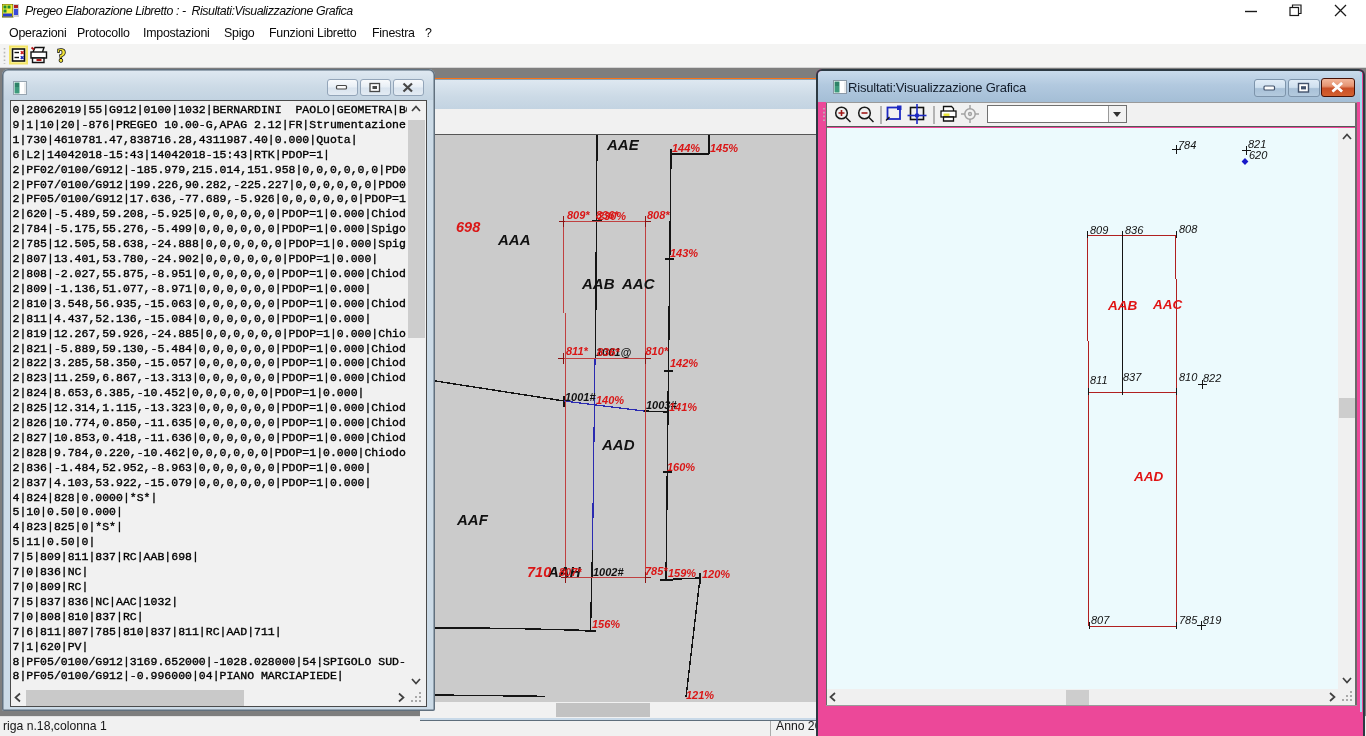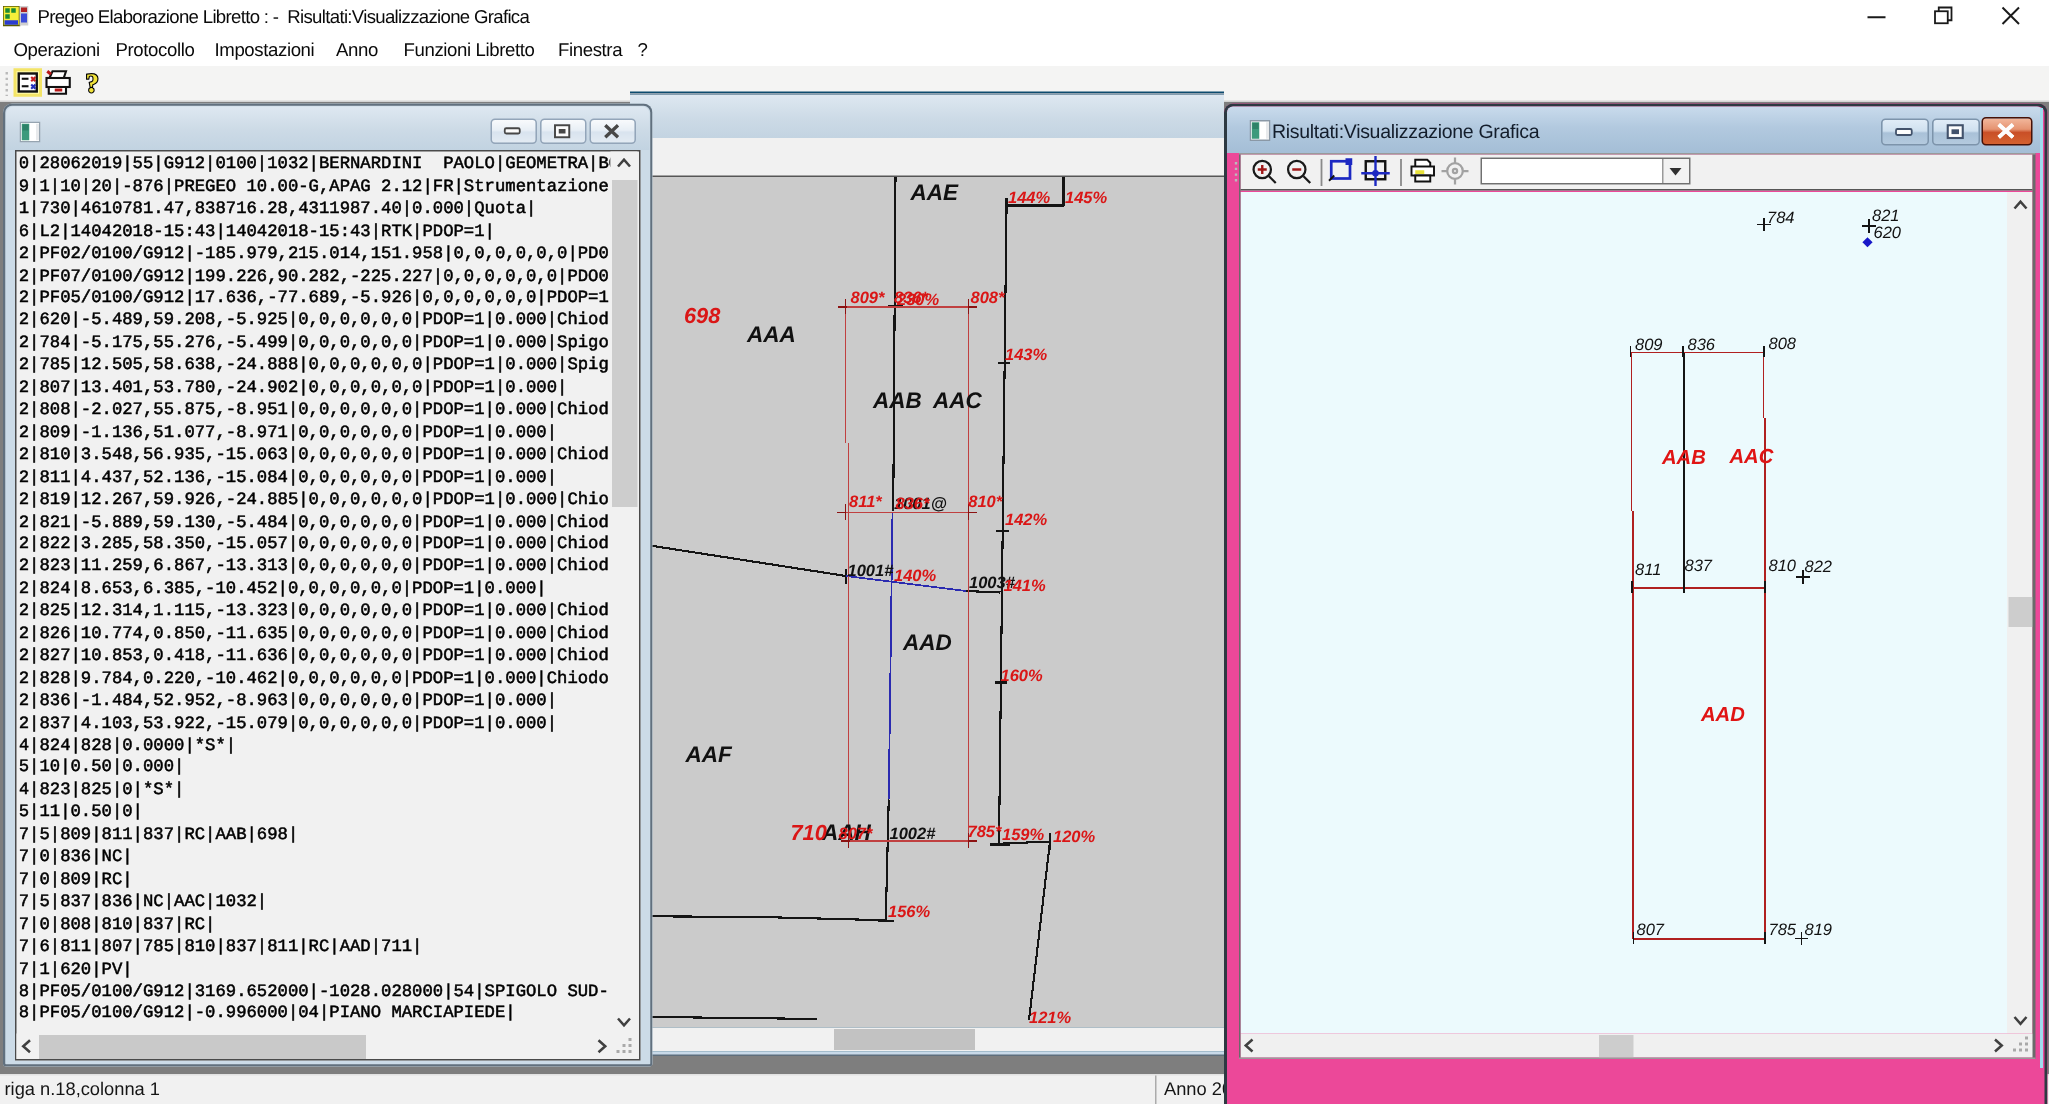--- a/index.html
+++ b/index.html
@@ -1,29 +1,29 @@
 <!DOCTYPE html>
 <html><head>
 <meta charset="utf-8">
 <style>
 html,body{margin:0;padding:0;}
 body{width:1366px;height:736px;position:relative;overflow:hidden;background:#fff;
  font-family:"Liberation Sans",sans-serif;}
 .a{position:absolute;}
 #titlebar{left:0;top:0;width:1366px;height:23px;background:#fff;}
-#apptitle{left:25px;top:0;height:23px;line-height:23px;font-size:12.4px;letter-spacing:-0.45px;color:#0a0a0a;}
+#apptitle{left:25px;top:0;height:23px;line-height:23px;font-size:12.4px;letter-spacing:-0.45px;color:#0a0a0a;font-style:italic;}
 #menubar{left:0;top:23px;width:1366px;height:21px;background:#fff;font-size:12.4px;letter-spacing:-0.25px;color:#0a0a0a;}
 #menubar span{position:absolute;top:0;height:21px;line-height:20px;}
 #toolbar{left:0;top:44px;width:1366px;height:23px;background:#f4f4f3;border-bottom:1px solid #d4d4d4;}
 #mdi{left:0;top:68px;width:1366px;height:648px;background:#7e7e7e;}
 #statusbar{left:0;top:716px;width:1366px;height:20px;background:#f1f1f1;border-top:1px solid #e2e2e2;font-size:12.2px;color:#151515;}
 #statusbar div{position:absolute;top:0;height:19px;line-height:19px;white-space:pre;}
 .sep{position:absolute;top:1px;height:18px;width:1px;background:#ababab;}
 
-#wm{left:420px;top:61px;width:396px;height:643px;background:#0c4a6e;}
+#wm{left:420px;top:78px;width:396px;height:643px;background:#f97316;}
 #wl{left:1.5px;top:69px;width:433.5px;height:642px;background:#ccdbe7;border-radius:6px 6px 2px 2px;
  box-shadow:inset 0 0 0 1.5px #61707e;}
 #wr{left:815.5px;top:68.5px;width:549px;height:679px;background:#ec4899;border-radius:6px 6px 2px 2px;
  box-shadow:inset 0 0 0 2px #2d3942;}
 .ttl-inact{background:linear-gradient(#dee8f1,#ccdae6 55%,#c2d3e1);}
 .ttl-act{background:linear-gradient(#c9dbec 0%,#b2c9df 45%,#a4bed6 100%);}
 .wbtn{position:absolute;border-radius:3px;}
 .wbtn-i{border:1px solid #93a5b9;background:linear-gradient(#f8fafc 0%,#e7eef5 48%,#d8e3ee 52%,#e3ebf3 100%);}
 .wbtn-a{border:1px solid #7d94ab;background:linear-gradient(#e0ecf7 0%,#cfe0ef 46%,#a9c1d8 54%,#b4cade 100%);}
 .wbtn-c{border:1.5px solid #471106;background:linear-gradient(#f2b79c 0%,#e59371 42%,#c94f27 55%,#d4612f 100%);}
@@ -51,21 +51,21 @@
   <rect x="50" y="7.5" width="8.5" height="8" fill="none" stroke="#1a1a1a" stroke-width="1.2"></rect>
   <path d="M52.5,7.5 V5 H61 V13.5 H58.5" fill="none" stroke="#1a1a1a" stroke-width="1.2"></path>
   <path d="M95,5 L106,16 M106,5 L95,16" stroke="#1a1a1a" stroke-width="1.3"></path>
  </svg>
 </div>
 
 <div class="a" id="menubar">
  <span style="left:9px">Operazioni</span>
     <span style="left:77px">Protocollo</span>
  <span style="left:143px">Impostazioni</span>
-    <span style="left:224px">Anno</span>
+    <span style="left:224px">Spigo</span>
  <span style="left:269px">Funzioni Libretto</span>
     <span style="left:372px">Finestra</span>
  <span style="left:425px">?</span>
 </div>
 
 <div class="a" id="toolbar">
  <svg class="a" style="left:0;top:0" width="90" height="22">
   <g stroke="#b9b9b9" stroke-width="1.6" stroke-dasharray="1.6 2.2">
         <line x1="4.5" y1="4" x2="4.5" y2="20"></line>
       </g>

